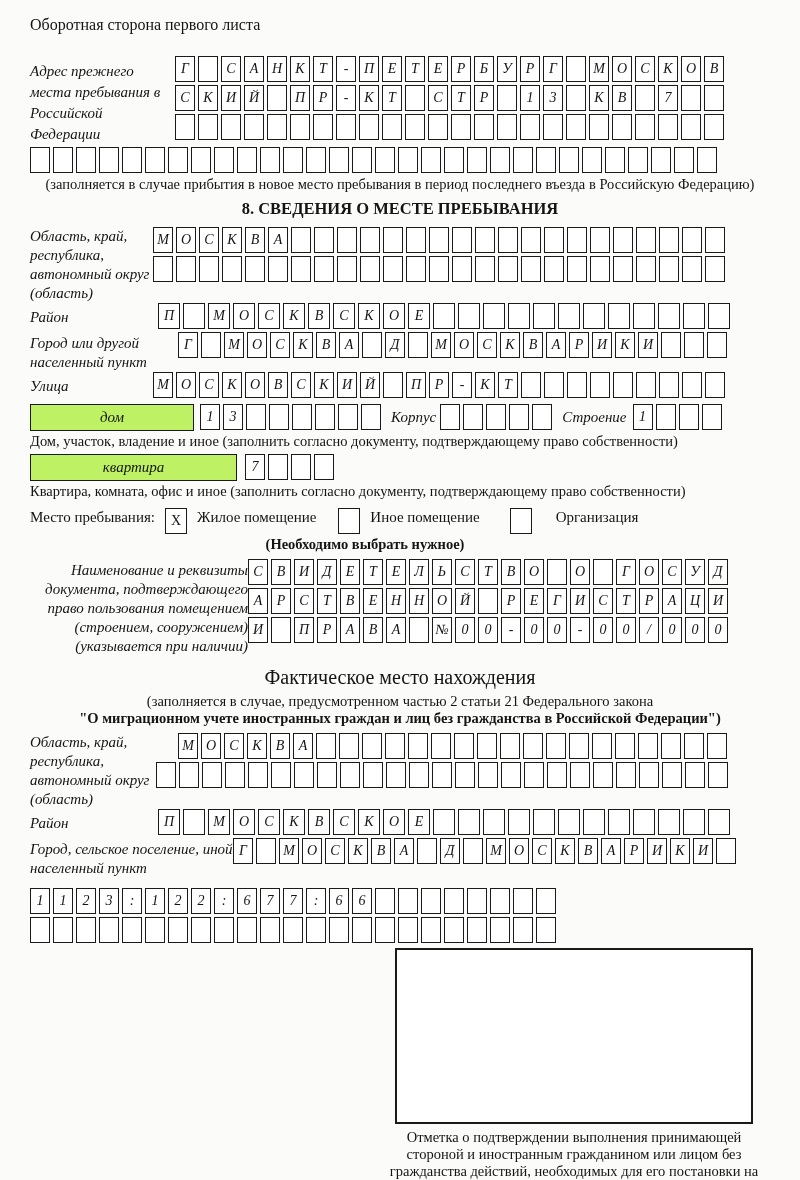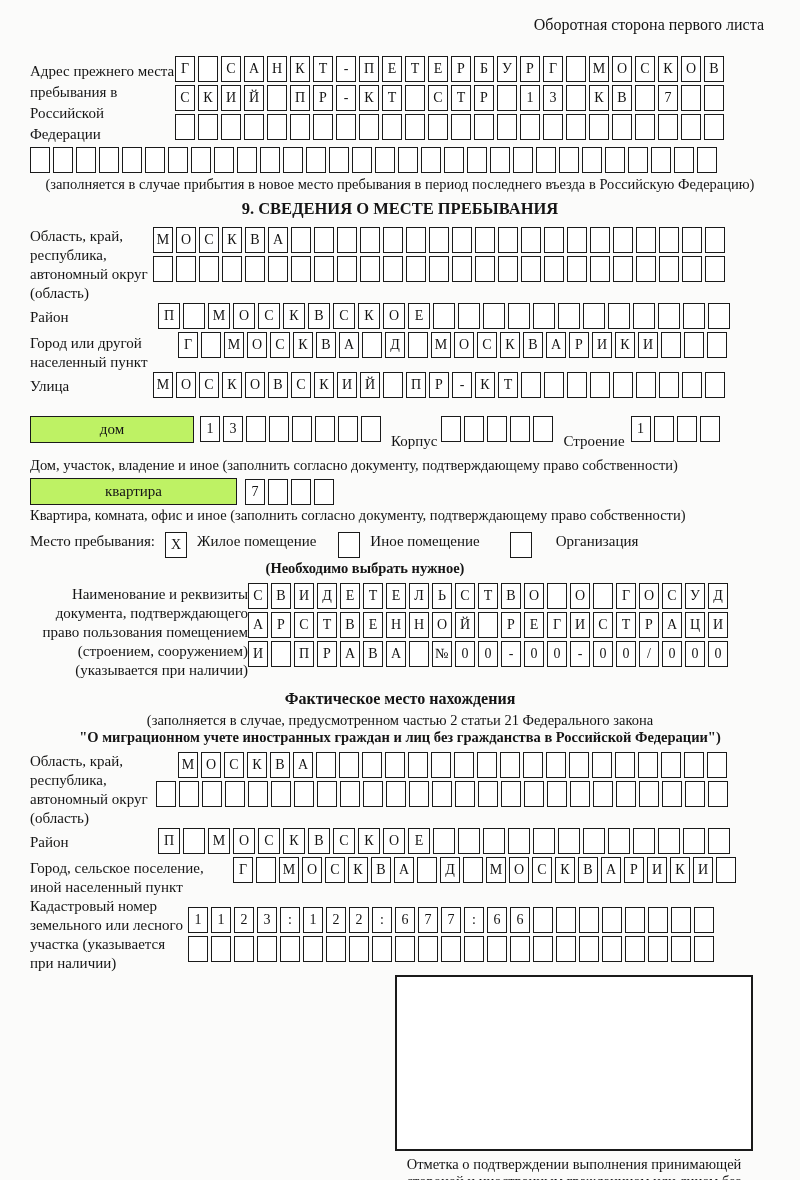--- a/index.html
+++ b/index.html
@@ -1,32 +1,32 @@
 <!DOCTYPE html>
 <html><head>
 <meta charset="utf-8">
 <style>
   html,body{margin:0;padding:0;background:#fbfbfa;}
   body{width:800px;height:1180px;overflow:hidden;font-family:"Liberation Serif","DejaVu Serif",serif;color:#141414;}
   .page{box-sizing:border-box;width:800px;height:1180px;padding:16px 30px 0 30px;}
-  .hdr{text-align:right;font-size:16px;padding-right:6px;margin-bottom:22px;}
-  .frow{display:flex;align-items:flex-start;}
+  .hdr{font-size:16px;padding-right:6px;margin-bottom:22px;}
+  .frow{display:flex;align-items:flex-start;font-style:italic;}
   .flabel{font-size:15px;line-height:19px;flex:0 0 auto;}
   .colrows{display:flex;flex-direction:column;}
   .cells{display:flex;gap:3px;margin-bottom:3px;}
   .cell{flex:0 0 auto;box-sizing:content-box;width:18px;height:24px;border:1.5px solid #1a1a1a;
         display:flex;align-items:center;justify-content:center;font-size:14px;background:#fff;}
   .w2 .cell{width:20px;}
   .note{font-size:14.5px;line-height:17px;}
   .center{text-align:center;}
   .h2{font-size:16.5px;font-weight:bold;text-align:center;margin:6px 0 8px 0;}
-  .h3{font-size:16px;font-weight:bold;text-align:center;margin:10px 0 4px 0;}
+  .h3{font-size:20px;font-weight:normal;text-align:center;margin:10px 0 4px 0;}
   .widebox{box-sizing:content-box;border:1.6px solid #1a1a1a;height:25px;display:flex;align-items:center;
            justify-content:center;font-size:15px;background:#bef264;flex:0 0 auto;}
-  .inlbl{font-size:15px;line-height:28px;flex:0 0 auto;margin-top:24px;}
+  .inlbl{font-size:15px;line-height:28px;flex:0 0 auto;}
   .mesto{display:flex;align-items:flex-start;margin:8px 0 2px 0;}
   .mesto .cell{margin:0 10px;}
   .stamp-box{box-sizing:border-box;width:358px;height:176px;border:2px solid #1a1a1a;background:#fff;
              margin-left:365px;margin-top:2px;}
   .stamp-note{width:392px;margin-left:348px;text-align:center;font-size:14.5px;line-height:17px;margin-top:5px;}
   .mb2{margin-bottom:2px;} .mb4{margin-bottom:4px;} .mb6{margin-bottom:6px;font-weight:bold;}
 </style>
 </head>
 <body>
 
@@ -144,21 +144,21 @@
       <div class="cell"></div>
       <div class="cell"></div>
       <div class="cell"></div>
       <div class="cell"></div>
       <div class="cell"></div>
       <div class="cell"></div>
       <div class="cell"></div>
     </div>
   <div class="note center mb4">(заполняется в случае прибытия в новое место пребывания в период последнего въезда в Российскую Федерацию)</div>
 
-  <div class="h2">9. СВЕДЕНИЯ О МЕСТЕ ПРЕБЫВАНИЯ</div>
+  <div class="h2">8. СВЕДЕНИЯ О МЕСТЕ ПРЕБЫВАНИЯ</div>
 
   <div class="frow">
     <div class="flabel" style="width:123px;">Область, край, республика, автономный округ (область)</div>
     <div class="colrows">
       <div class="cells">
           <div class="cell">М</div>
           <div class="cell">О</div>
           <div class="cell">С</div>
           <div class="cell">К</div>
           <div class="cell">В</div>
@@ -326,21 +326,21 @@
     <div class="inlbl" style="margin-left:10px;">Строение</div>
     <div class="cells" style="margin:0 0 0 6px;">
         <div class="cell">1</div>
         <div class="cell"></div>
         <div class="cell"></div>
         <div class="cell"></div>
       </div>
   </div>
   <div class="note mb4">Дом, участок, владение и иное (заполнить согласно документу, подтверждающему право собственности)</div>
 
-  <div class="frow mb2" style="align-items:flex-end;">
+  <div class="frow mb2" style="align-items:flex-start;">
     <div class="widebox" style="width:205px;">квартира</div>
     <div class="cells" style="margin:0 0 0 8px;">
         <div class="cell">7</div>
         <div class="cell"></div>
         <div class="cell"></div>
         <div class="cell"></div>
       </div>
   </div>
   <div class="note">Квартира, комната, офис и иное (заполнить согласно документу, подтверждающему право собственности)</div>
 
@@ -544,21 +544,20 @@
         <div class="cell">А</div>
         <div class="cell">Р</div>
         <div class="cell">И</div>
         <div class="cell">К</div>
         <div class="cell">И</div>
         <div class="cell"></div>
       </div>
   </div>
 
   <div class="frow">
-    <div class="flabel" style="width:158px;">Кадастровый номер земельного или лесного участка (указывается при наличии)</div>
     <div class="colrows" style="padding-top:10px;">
       <div class="cells">
           <div class="cell">1</div>
           <div class="cell">1</div>
           <div class="cell">2</div>
           <div class="cell">3</div>
           <div class="cell">:</div>
           <div class="cell">1</div>
           <div class="cell">2</div>
           <div class="cell">2</div>

